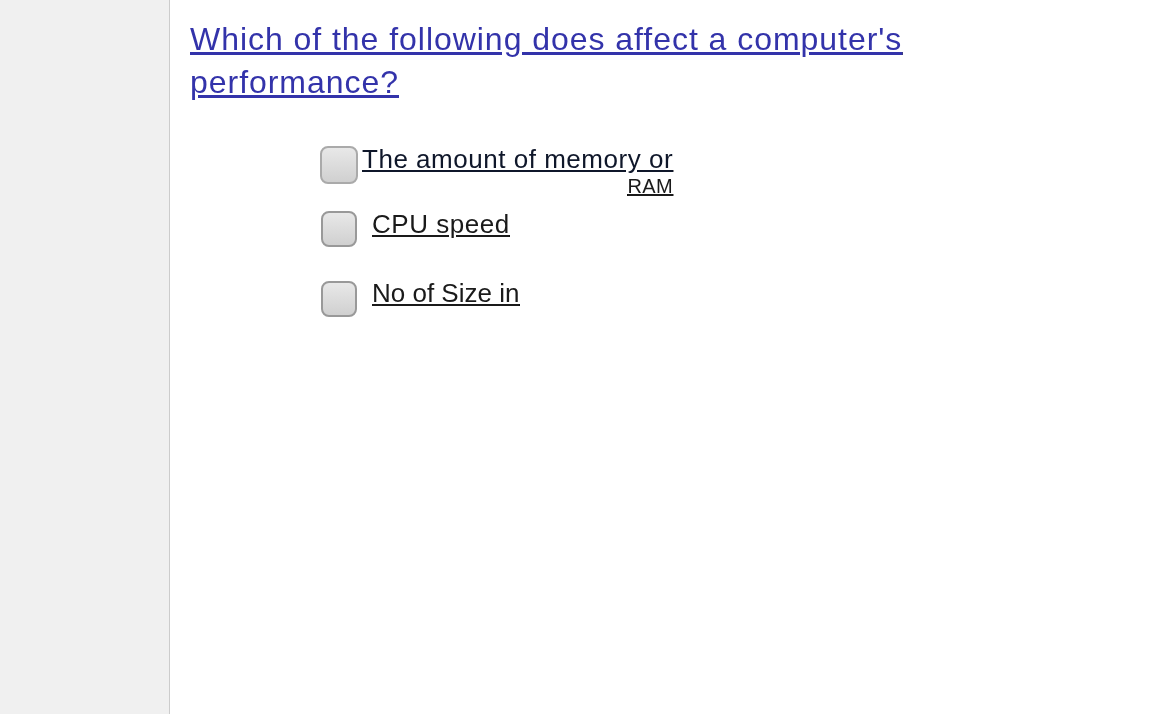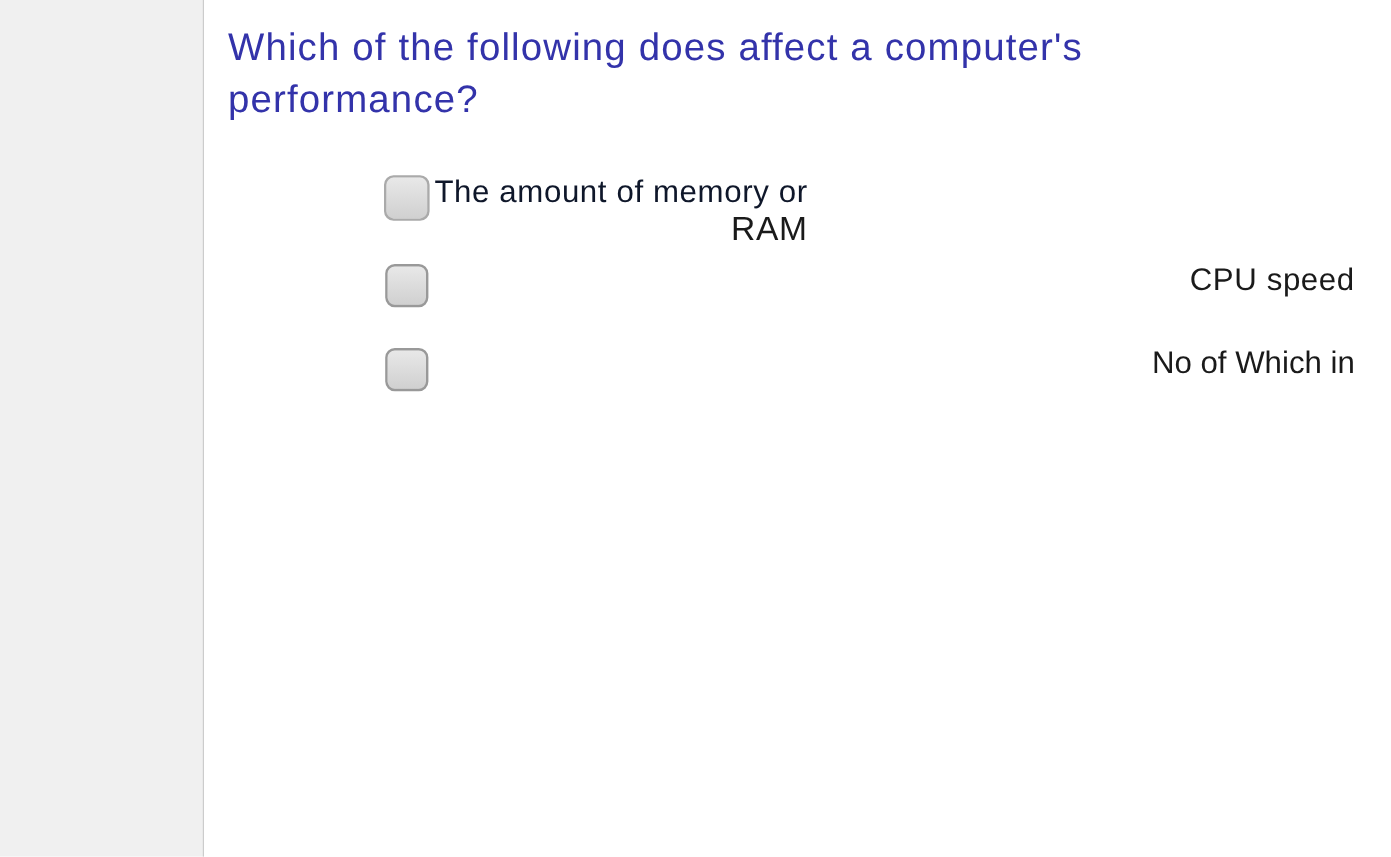--- a/index.html
+++ b/index.html
@@ -1,18 +1,19 @@
 <!DOCTYPE html>
 <html><head>
   <meta charset="utf-8">
   <style>
     * {
       margin: 0;
       padding: 0;
       box-sizing: border-box;
+      text-decoration: underline;
     }
 
     body {
       width: 1159px;
       height: 714px;
       background: #ffffff;
       font-family: Arial, sans-serif;
       overflow: hidden;
       display: flex;
     }
@@ -46,21 +47,20 @@
       display: flex;
       flex-direction: column;
       gap: 0;
     }
 
     .option-item {
       display: flex;
       align-items: flex-start;
       margin-bottom: 30px;
       cursor: pointer;
-      justify-content: space-between;
     }
 
     .checkbox-wrapper {
       display: inline-flex;
       align-items: center;
       justify-content: center;
       width: 38px;
       height: 38px;
       margin-right: 14px;
       flex-shrink: 0;
@@ -130,21 +130,21 @@
       flex-direction: column;
     }
 
     .ram-first-line {
       font-size: 26px;
       color: #0f172a;
       letter-spacing: 0.02em;
     }
 
     .ram-second-line {
-      font-size: 28px;
+      font-size: 20px;
       color: #1a1a1a;
       letter-spacing: 0.02em;
       text-align: right;
     }
 
   </style>
 </head>
 <body>
 
 <div class="left-panel"></div>
@@ -171,20 +171,20 @@
         <div class="checkbox-custom"></div>
       </div>
       <span class="option-label">CPU speed</span>
     </div>
 
     <div class="option-item">
       <div class="checkbox-wrapper">
         <div class="checkbox-custom"></div>
       </div>
       <div class="option-keys">
-        <span class="keys-line1">No of Which in</span>
+        <span class="keys-line1">No of Size in</span>
       </div>
     </div>
 
 
   </div>
 
 </div>
 
 </body></html>

